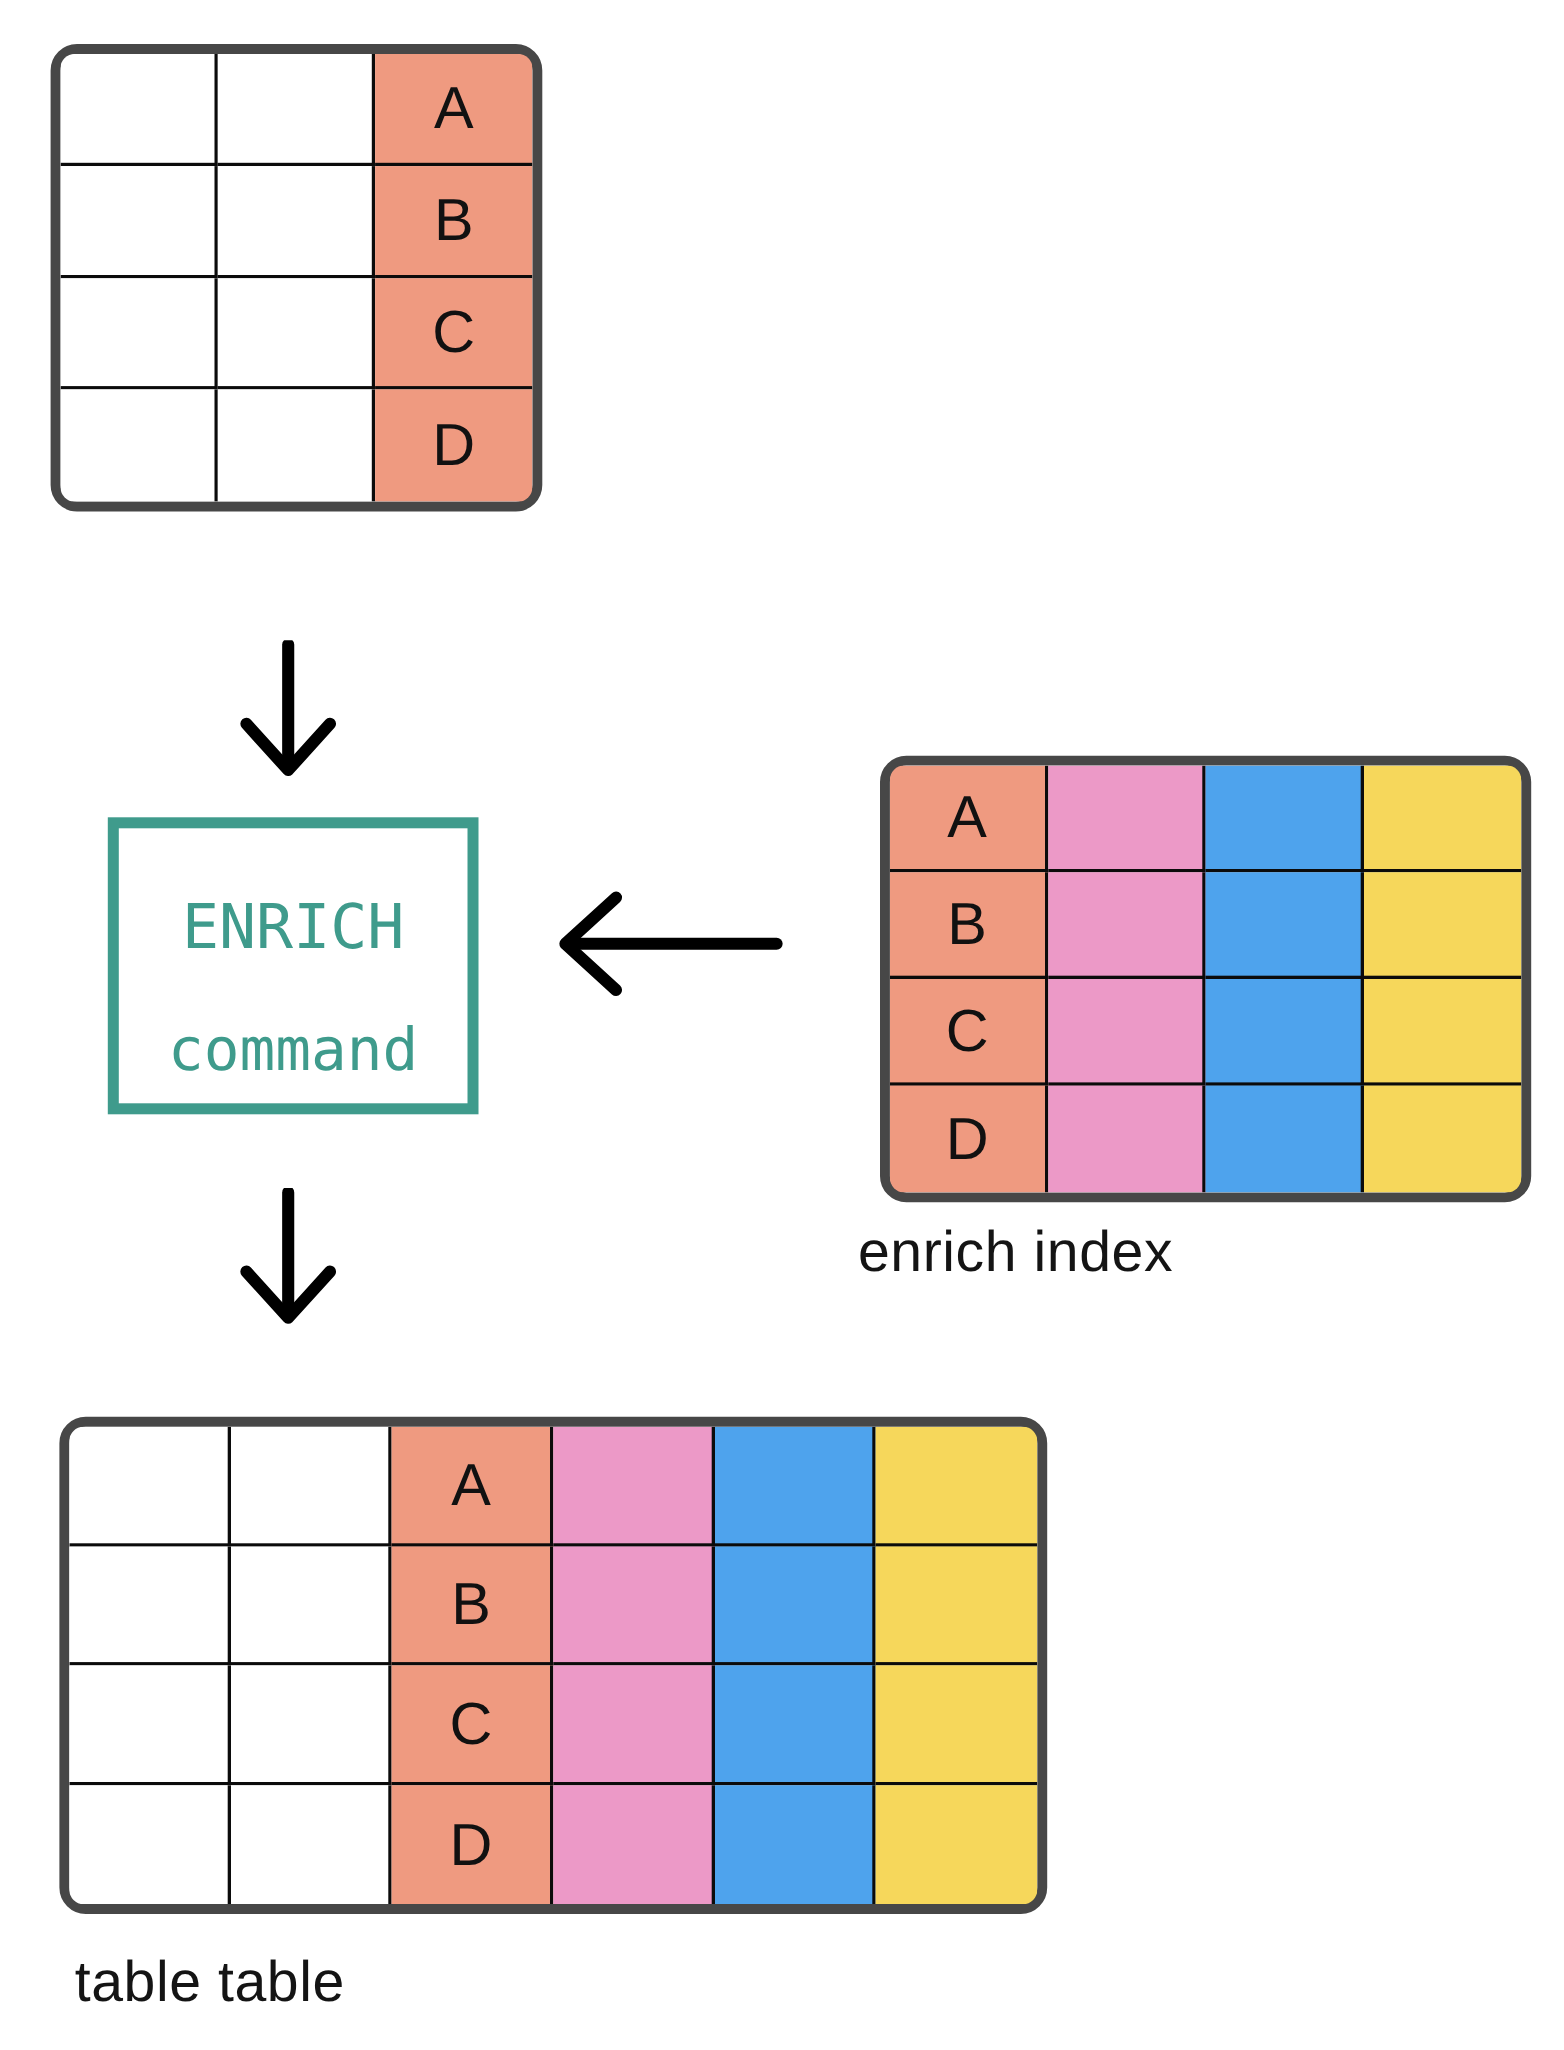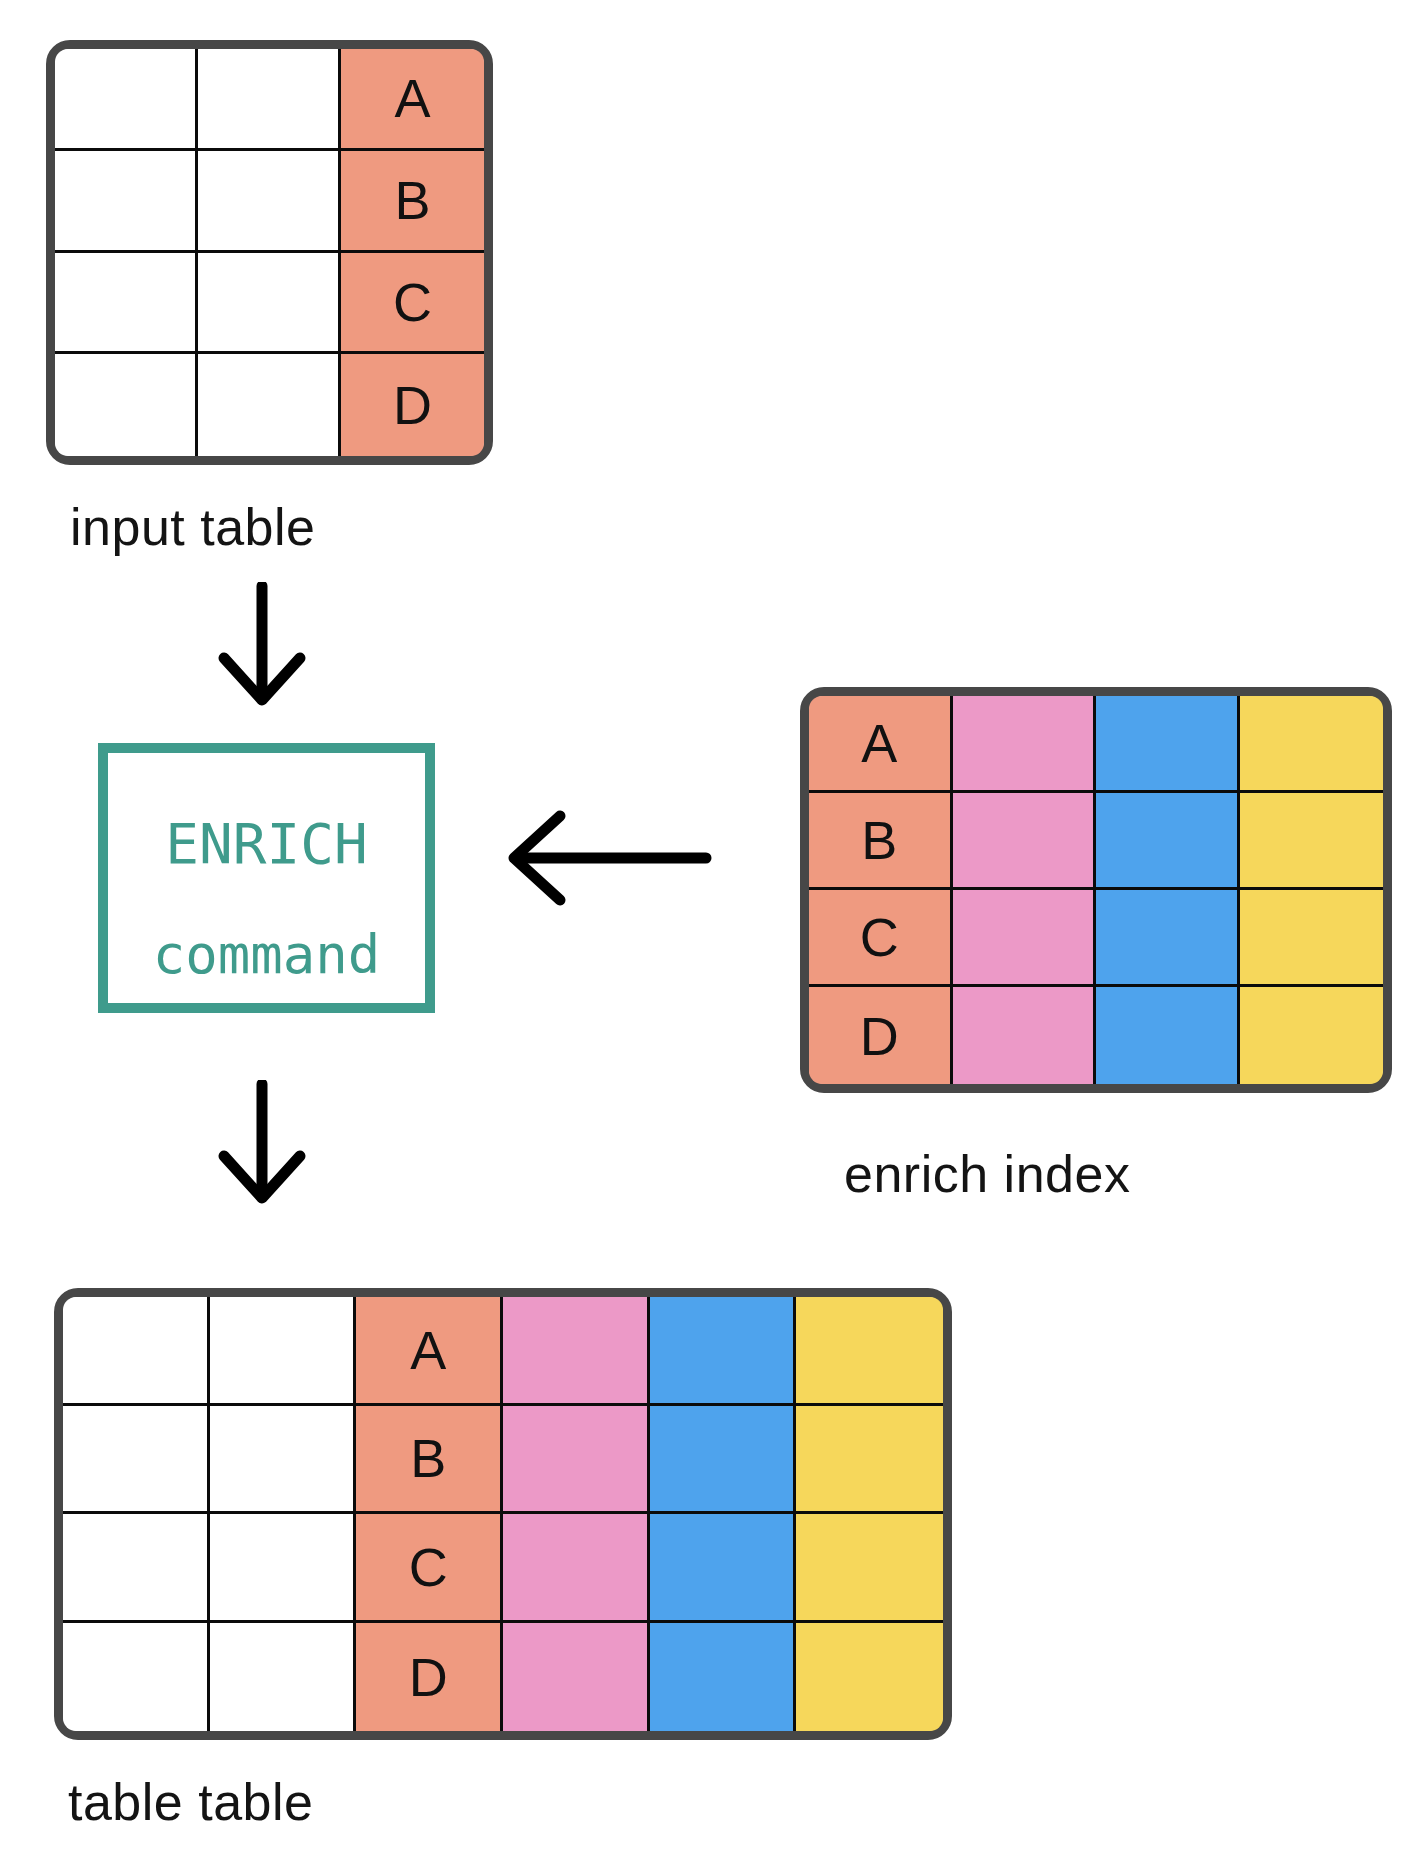--- a/index.html
+++ b/index.html
@@ -95,21 +95,20 @@
         <div class="cell" style="background: rgb(255, 255, 255); border-right: 3px solid rgb(11, 11, 11); border-bottom: 3px solid rgb(11, 11, 11);"></div>
         <div class="cell" style="background: rgb(239, 154, 128); border-bottom: 3px solid rgb(11, 11, 11);">B</div>
         <div class="cell" style="background: rgb(255, 255, 255); border-right: 3px solid rgb(11, 11, 11); border-bottom: 3px solid rgb(11, 11, 11);"></div>
         <div class="cell" style="background: rgb(255, 255, 255); border-right: 3px solid rgb(11, 11, 11); border-bottom: 3px solid rgb(11, 11, 11);"></div>
         <div class="cell" style="background: rgb(239, 154, 128); border-bottom: 3px solid rgb(11, 11, 11);">C</div>
         <div class="cell" style="background: rgb(255, 255, 255); border-right: 3px solid rgb(11, 11, 11);"></div>
         <div class="cell" style="background: rgb(255, 255, 255); border-right: 3px solid rgb(11, 11, 11);"></div>
         <div class="cell" style="background: rgb(239, 154, 128);">D</div>
       </div>
   </div>
-  <div class="tbl-label" style="left:70px; top:497px;">input table</div>
 
   <svg class="arrow-svg" style="left:200px; top:582px;" width="124" height="132" viewBox="0 0 124 132">
     <path class="arrow-stroke" d="M62 4 L62 112"></path>
     <path class="arrow-stroke" d="M24 76 L62 118 L100 76"></path>
   </svg>
 
   <div class="enrich-box">
     <div class="enrich-line1">ENRICH</div>
     <div class="enrich-line2">command</div>
   </div>
@@ -132,21 +131,21 @@
         <div class="cell" style="background: rgb(239, 154, 128); border-right: 3px solid rgb(11, 11, 11); border-bottom: 3px solid rgb(11, 11, 11);">C</div>
         <div class="cell" style="background: rgb(236, 153, 199); border-right: 3px solid rgb(11, 11, 11); border-bottom: 3px solid rgb(11, 11, 11);"></div>
         <div class="cell" style="background: rgb(78, 163, 237); border-right: 3px solid rgb(11, 11, 11); border-bottom: 3px solid rgb(11, 11, 11);"></div>
         <div class="cell" style="background: rgb(246, 215, 91); border-bottom: 3px solid rgb(11, 11, 11);"></div>
         <div class="cell" style="background: rgb(239, 154, 128); border-right: 3px solid rgb(11, 11, 11);">D</div>
         <div class="cell" style="background: rgb(236, 153, 199); border-right: 3px solid rgb(11, 11, 11);"></div>
         <div class="cell" style="background: rgb(78, 163, 237); border-right: 3px solid rgb(11, 11, 11);"></div>
         <div class="cell" style="background: rgb(246, 215, 91);"></div>
       </div>
   </div>
-  <div class="tbl-label" style="left:844px; top:1108px;margin-top:36px;">enrich index</div>
+  <div class="tbl-label" style="left:780px; top:1108px;">enrich index</div>
 
   <svg class="arrow-svg" style="left:200px; top:1080px;" width="124" height="132" viewBox="0 0 124 132">
     <path class="arrow-stroke" d="M62 4 L62 112"></path>
     <path class="arrow-stroke" d="M24 76 L62 118 L100 76"></path>
   </svg>
 
   <div class="dtable" style="left:54px; top:1288px; width:898px; height:452px;">
     <div class="dtable-grid" style="grid-template-columns: repeat(6, 1fr); grid-template-rows: repeat(4, 1fr);">
         <div class="cell" style="background: rgb(255, 255, 255); border-right: 3px solid rgb(11, 11, 11); border-bottom: 3px solid rgb(11, 11, 11);"></div>
         <div class="cell" style="background: rgb(255, 255, 255); border-right: 3px solid rgb(11, 11, 11); border-bottom: 3px solid rgb(11, 11, 11);"></div>

